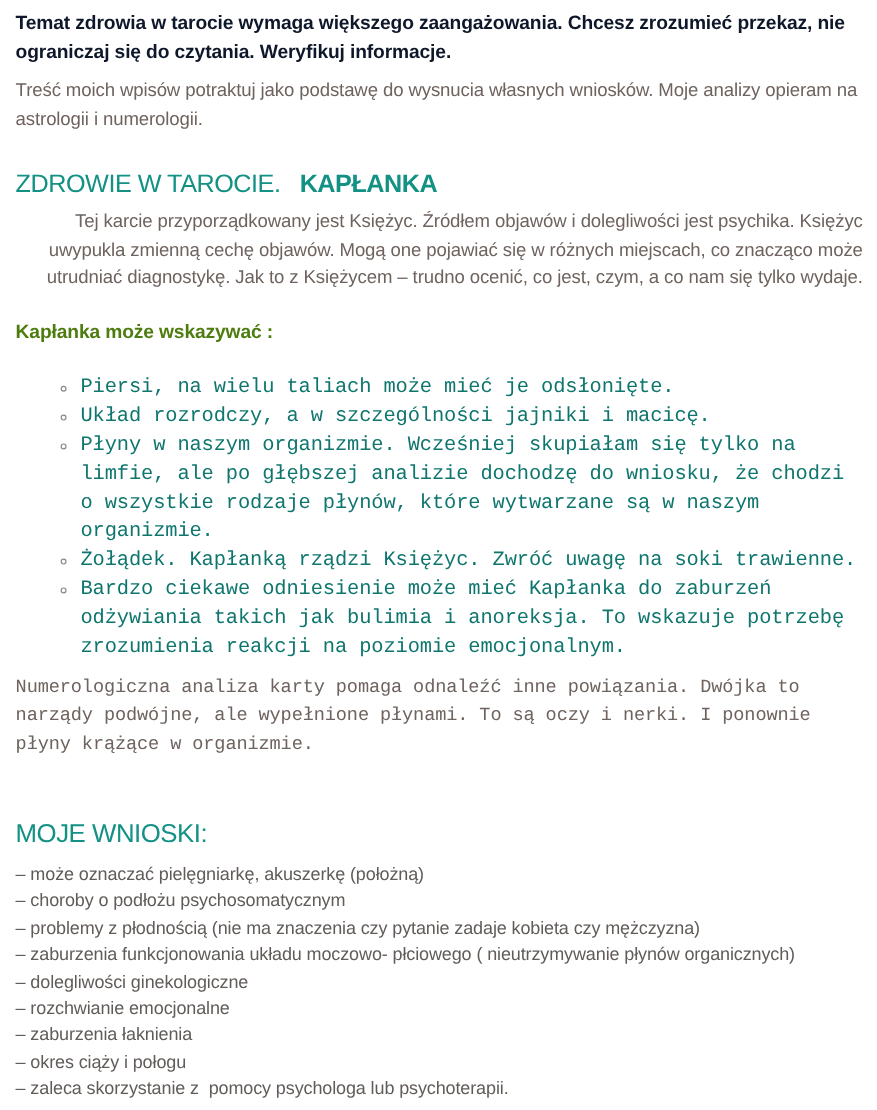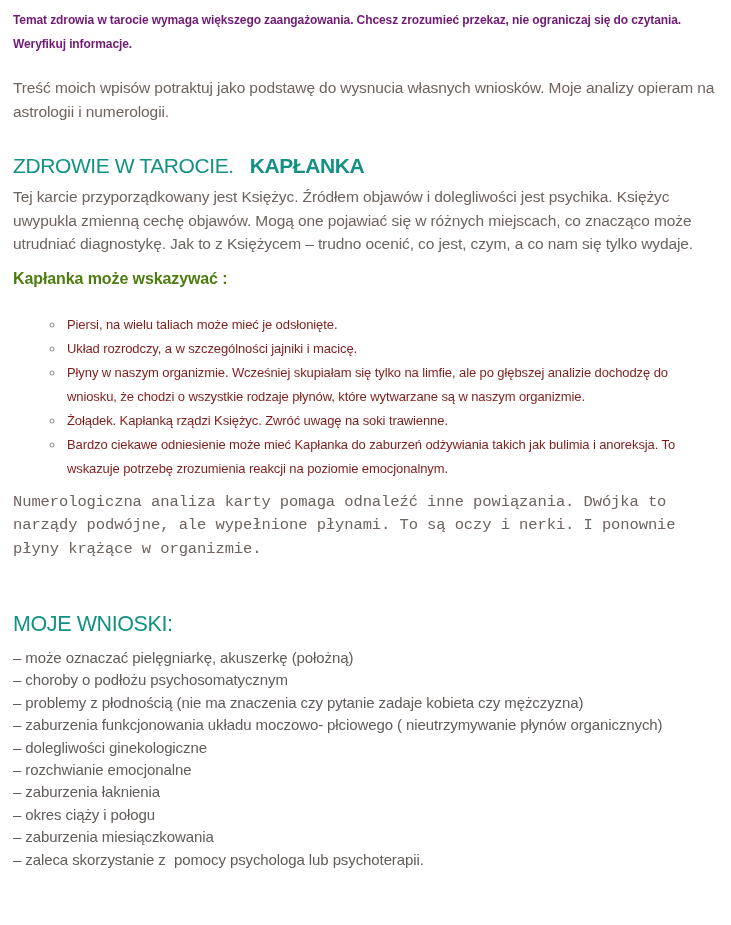--- a/index.html
+++ b/index.html
@@ -13,25 +13,25 @@
     overflow: hidden;
     font-family: "Liberation Sans", sans-serif;
   }
   .post {
     box-sizing: border-box;
     width: 731px;
     padding: 4px 12px 0 13px;
   }
   
   .lead {
-    font-size: 12px;
+    font-size: 16px;
     line-height: 24px;
     font-weight: 700;
-    color: #701a75;
-    margin: 4px 0 20px 0;
+    color: #0f172a;
+    margin: 4px 0 8px 0;
     letter-spacing: -0.1px;
   }
   
   .body-p {
     font-size: 15.5px;
     line-height: 23.5px;
     font-weight: 400;
     color: #6e635e;
     margin: 0 0 13px 0;
     letter-spacing: -0.1px;
@@ -43,42 +43,43 @@
     line-height: 26px;
     font-weight: 400;
     color: #129184;
     letter-spacing: -0.4px;
     margin: 30px 0 6px 0;
   }
   .section-heading strong {
     font-weight: 700;
     margin-left: 16px;
   }
-  .moon-p { margin-bottom: 13px; }
+  .moon-p { margin-bottom: 24px; text-align: right; }
   
   .list-title {
     font-size: 16px;
     line-height: 20px;
     font-weight: 700;
     color: #4d7c0f;
     margin: 0 0 24px 0;
     letter-spacing: -0.1px;
   }
   
   .circle-list {
     list-style-type: circle;
     margin: 0 0 10px 0;
     padding: 0 0 0 52px;
   }
   .circle-list li {
-    font-size: 13px;
+    font-size: 17px;
     line-height: 24px;
-    color: #7f1d1d;
+    color: #0f766e;
     padding-left: 2px;
     letter-spacing: -0.1px;
+    font-family: Liberation Mono, monospace;
   }
   .circle-list li::marker {
     color: #8a8a8a;
     font-size: 13px;
   }
   .numerology-p { margin-bottom: 18px; font-family: Liberation Mono, monospace; }
   .chakra-p { margin-bottom: 0; }
   .conclusions-heading {
     margin: 50px 0 10px 0;
     font-size: 21.5px;
@@ -127,17 +128,16 @@
 
   <div class="dash-list">
     <p>– może oznaczać pielęgniarkę, akuszerkę (położną)</p>
     <p>– choroby o podłożu psychosomatycznym</p>
     <p>– problemy z płodnością (nie ma znaczenia czy pytanie zadaje kobieta czy mężczyzna)</p>
     <p>– zaburzenia funkcjonowania układu moczowo- płciowego ( nieutrzymywanie płynów organicznych)</p>
     <p>– dolegliwości ginekologiczne</p>
     <p>– rozchwianie emocjonalne</p>
     <p>– zaburzenia łaknienia</p>
     <p>– okres ciąży i połogu</p>
-    <p>– zaburzenia miesiączkowania</p>
     <p>– zaleca skorzystanie z  pomocy psychologa lub psychoterapii.</p>
   </div>
 
 </main>
 
 </body></html>

